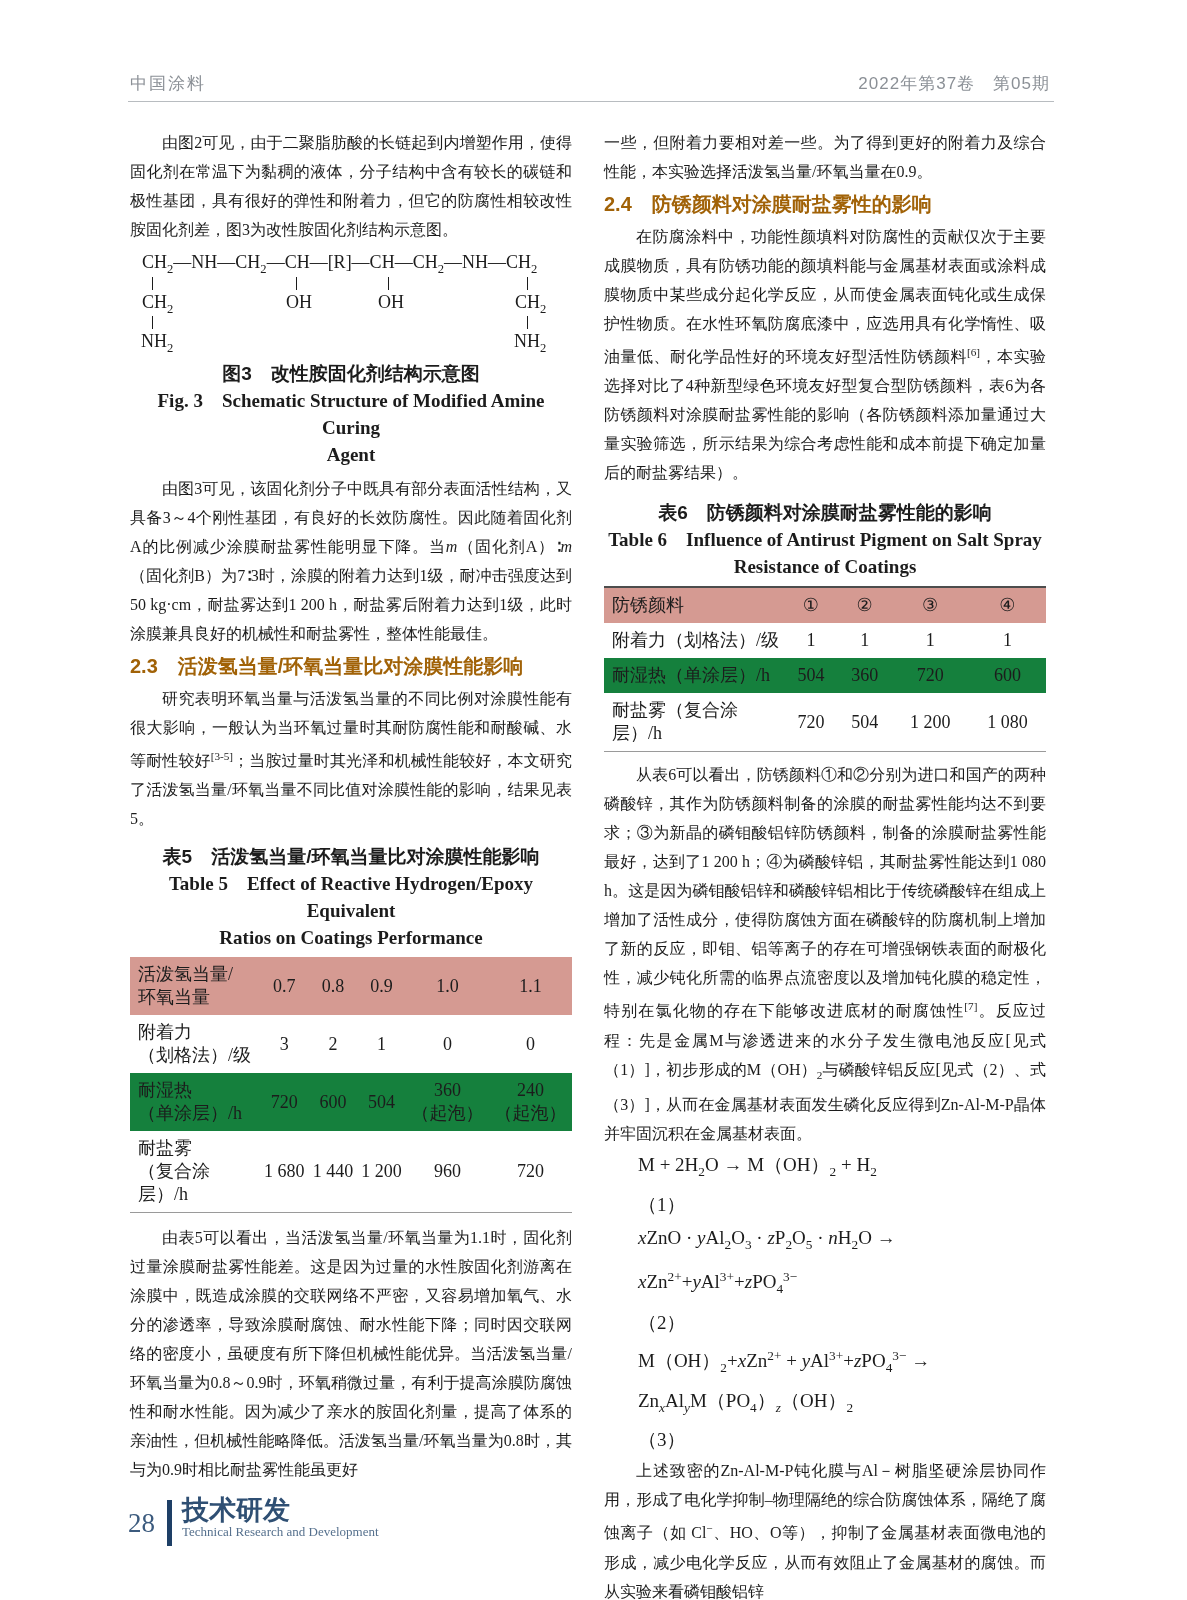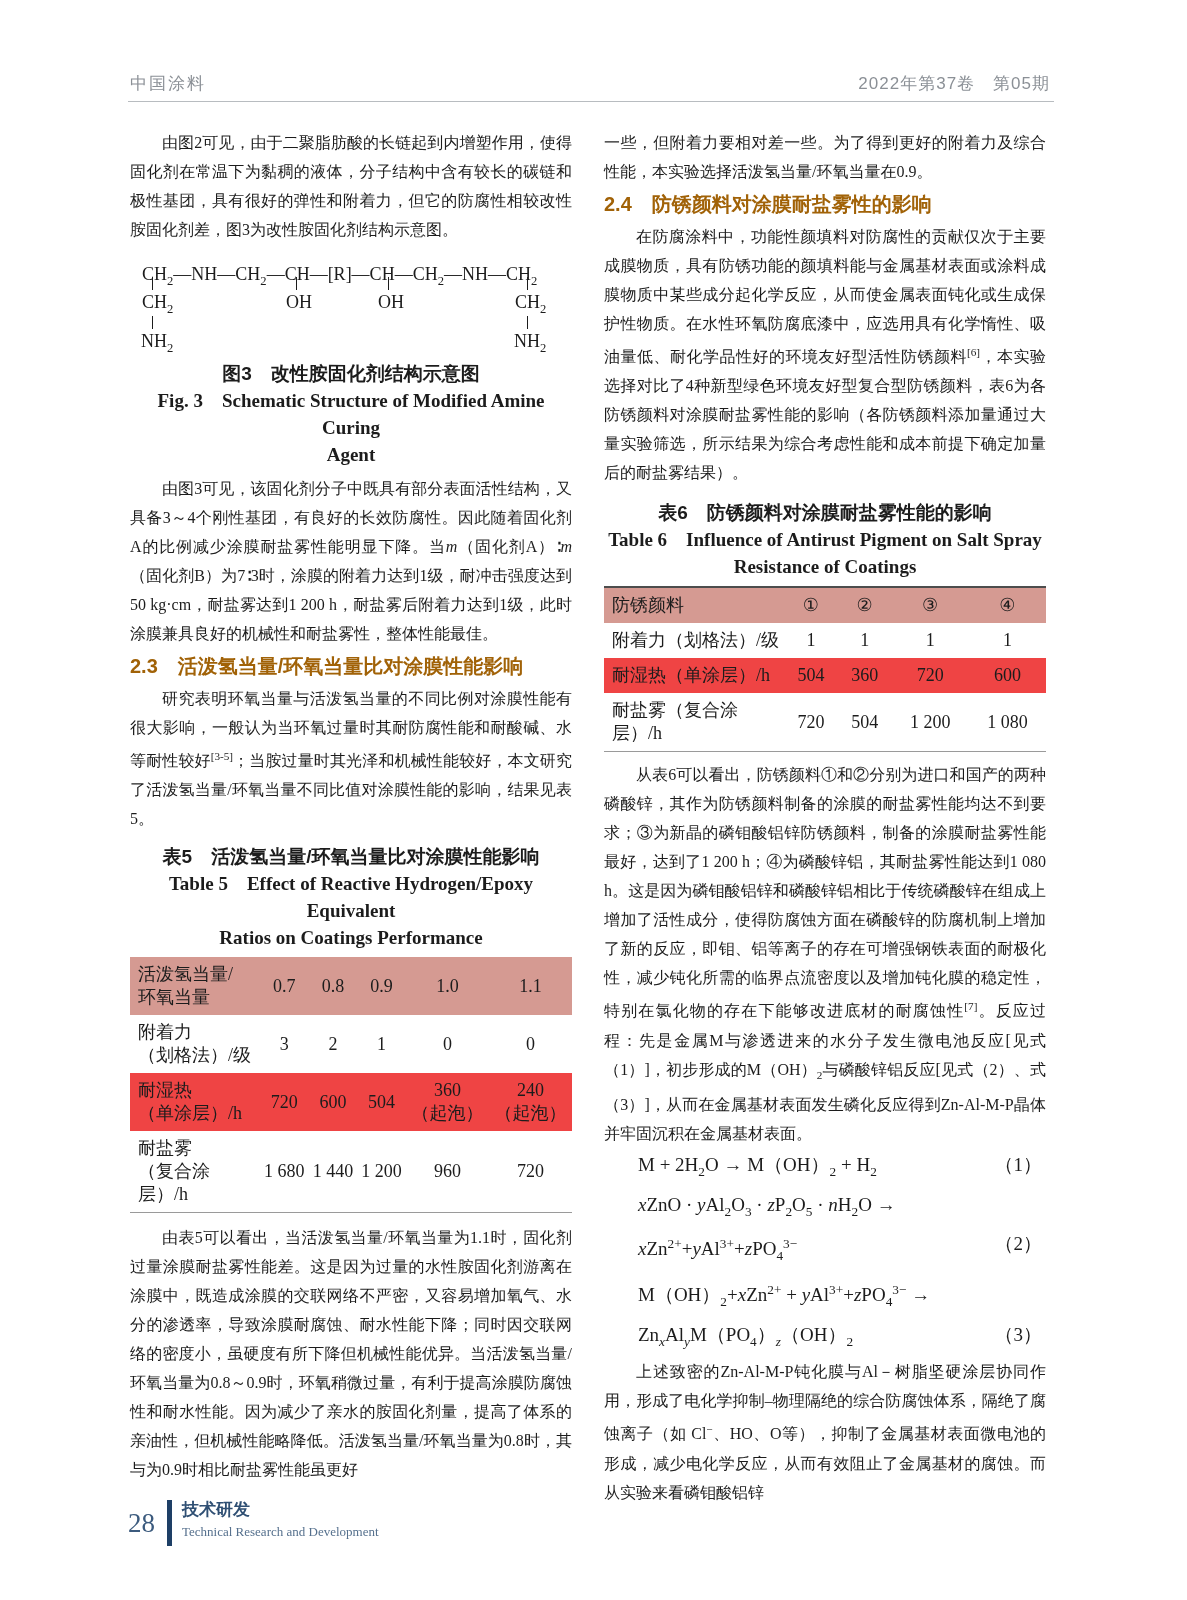--- a/index.html
+++ b/index.html
@@ -31,55 +31,55 @@
   
   .cap-cn{font-family:"Liberation Sans","DejaVu Sans",sans-serif;font-weight:bold;
           font-size:19px;text-align:center;line-height:27px;}
   .cap-en{font-weight:bold;font-size:19px;text-align:center;line-height:27px;}
   
   table.datatbl{border-collapse:collapse;width:100%;margin:6px 0 8px 0;
                 font-size:18px;line-height:23px;}
   table.datatbl td{padding:6px 2px;text-align:center;vertical-align:middle;}
   table.datatbl td.lbl{text-align:left;padding-left:8px;}
   table.datatbl tr.hdr td{background:#d59a92;}
-  table.datatbl tr.alt td{background:#ef4444;}
+  table.datatbl tr.alt td{background:#15803d;}
   table.datatbl{border-bottom:1px solid #9a9a9a;}
   table.t6{border-top:2px solid #4d4d4d;font-family:Liberation Serif, serif;}
   
   .eq{display:flex;justify-content:space-between;font-size:19px;line-height:33px;
-      padding-left:34px;}
+      padding-left:34px;flex-direction:column;}
   .eq .no{padding-right:4px;}
   
   .footer{position:absolute;left:128px;top:1498px;display:flex;align-items:flex-start;}
   .footer .pg{color:#3c5b7e;font-size:27px;font-family:"Liberation Serif","DejaVu Serif",serif;
               margin-top:10px;text-align:right;}
   .footer .fbar{width:5px;height:46px;background:#1e3f66;margin:2px 10px 0 12px;}
   .footer .fcn{font-family:"Liberation Sans","DejaVu Sans",sans-serif;font-weight:bold;
-               color:#2f4f73;font-size:17px;line-height:24px;}
+               color:#2f4f73;font-size:27px;line-height:24px;}
   .footer .fen{color:#55708d;font-size:13px;line-height:20px;
                font-family:"Liberation Serif","DejaVu Serif",serif;}
 </style>
 </head>
 <body>
 
 <div class="page">
 
   <div class="jheader">
     <span>中国涂料</span>
     <span class="right">2022年第37卷　第05期</span>
   </div>
   <div class="jrule"></div>
 
   <div class="cols">
 
     <div class="col left">
       <p class="body">由图2可见，由于二聚脂肪酸的长链起到内增塑作用，使得固化剂在常温下为黏稠的液体，分子结构中含有较长的碳链和极性基团，具有很好的弹性和附着力，但它的防腐性相较改性胺固化剂差，图3为改性胺固化剂结构示意图。</p>
 
       <div class="chem">
-        <span style="left:12px;top:12px;">CH<sub>2</sub>—NH—CH<sub>2</sub>—CH—[R]—CH—CH<sub>2</sub>—NH—CH<sub>2</sub></span>
+        <span style="left:12px;top:0;">CH<sub>2</sub>—NH—CH<sub>2</sub>—CH—[R]—CH—CH<sub>2</sub>—NH—CH<sub>2</sub></span>
         <div class="vbar" style="left:22px;top:25px;"></div>
         <div class="vbar" style="left:166px;top:25px;"></div>
         <div class="vbar" style="left:258px;top:25px;"></div>
         <div class="vbar" style="left:397px;top:25px;"></div>
         <span style="left:12px;top:40px;">CH<sub>2</sub></span>
         <span style="left:156px;top:40px;">OH</span>
         <span style="left:248px;top:40px;">OH</span>
         <span style="left:385px;top:40px;">CH<sub>2</sub></span>
         <div class="vbar" style="left:22px;top:64px;"></div>
         <div class="vbar" style="left:397px;top:64px;"></div>

